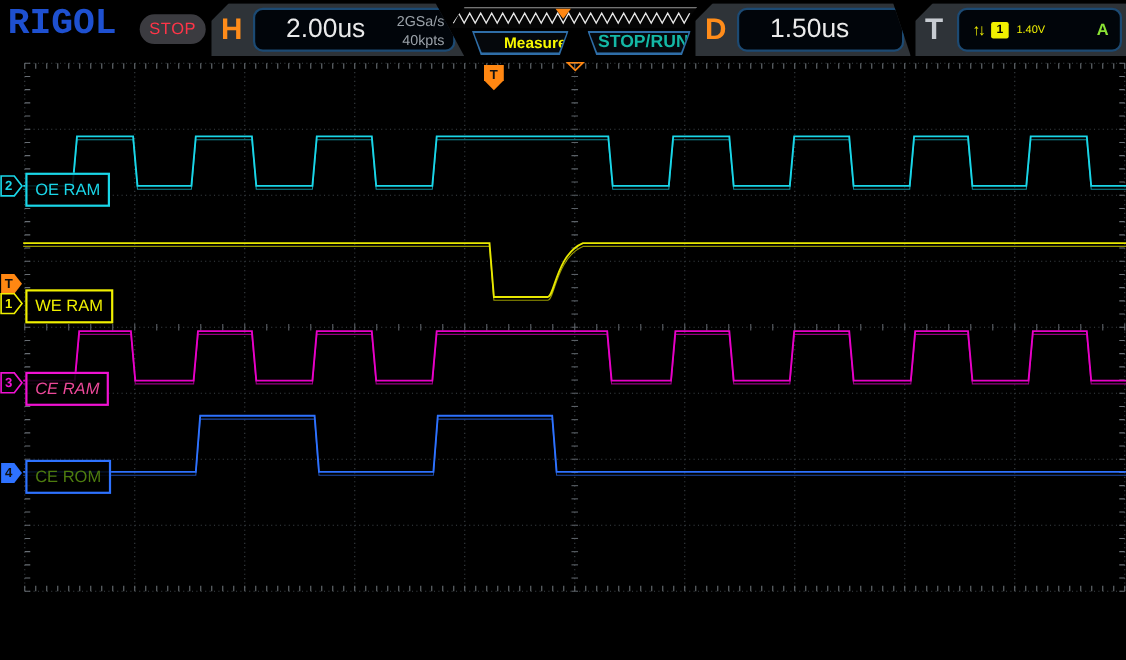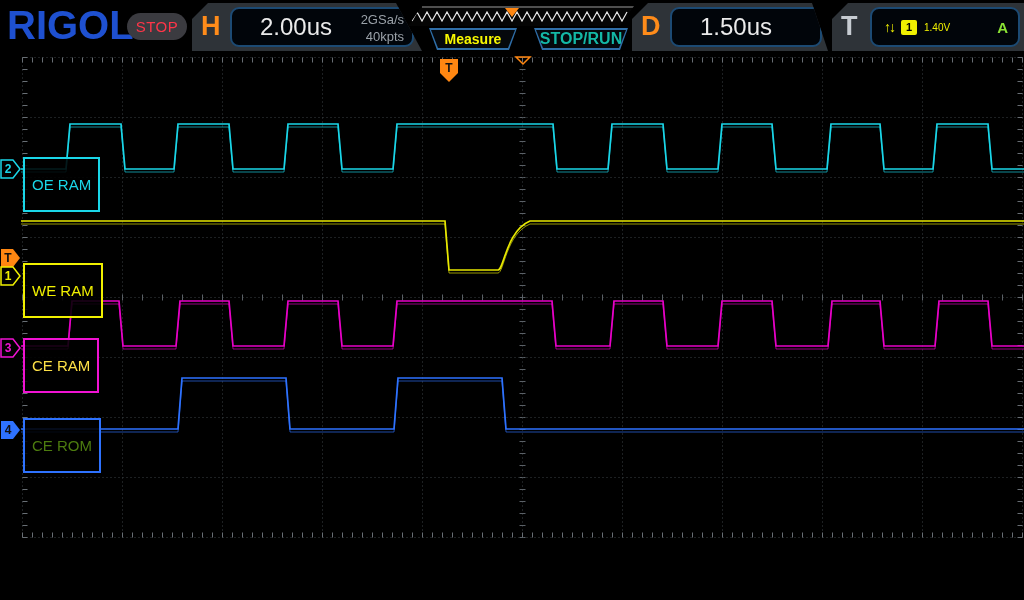--- a/index.html
+++ b/index.html
@@ -2,22 +2,22 @@
 <html><head>
 <meta charset="utf-8">
 <style>
   html,body{margin:0;padding:0;background:#000;width:1024px;height:600px;overflow:hidden;
     font-family:"Liberation Sans",sans-serif;-webkit-font-smoothing:antialiased;}
   .abs{position:absolute;}
   #stage{position:relative;width:1024px;height:600px;background:#000;}
 
   
   #topbar{left:0;top:0;width:1024px;height:55px;background:#000;}
-  .logo{left:7px;top:3px;font-family:Liberation Sans, sans-serif;font-weight:bold;
-    font-size:40px;color:#1e50d0;letter-spacing:0px;}
+  .logo{left:7px;top:3px;font-family:Liberation Mono, monospace;font-weight:bold;
+    font-size:33px;color:#1e50d0;letter-spacing:0px;}
   .stop-pill{left:127px;top:13px;width:60px;height:27px;border-radius:14px;background:#3b3b40;
     color:#ff3548;font-weight:normal;font-size:15px;text-align:center;line-height:27px;letter-spacing:.5px;}
   .tb-block{top:3px;height:48px;background:#2e3338;}
   .tb-block .blk-label{position:absolute;left:9px;top:8px;font-size:27px;font-weight:bold;}
   .blk-inner{position:absolute;top:4px;height:36px;background:#01050a;border:2px solid #1c4a73;border-radius:9px;}
   #h-block{left:192px;width:230px;clip-path:polygon(16px 0,204px 0,230px 48px,0 48px,0 16px);}
   #h-inner{left:38px;width:180px;display:flex;}
   .tb-main{color:#eaeaea;font-size:24px;line-height:36px;padding-left:28px;}
   .sr-col{margin-left:auto;text-align:right;font-size:13px;color:#9aa1a8;line-height:1.3;padding:3px 8px 0 0;}
   #d-block{left:632px;width:196px;clip-path:polygon(16px 0,180px 0,196px 48px,0 48px,0 16px);}
@@ -27,37 +27,37 @@
   .orange{color:#ff8c1a;} .graylbl{color:#c7ccd2;}
   .slope{color:#f0f000;font-size:14px;letter-spacing:-2px;padding-left:12px;}
   .src-chip{width:16px;height:15px;background:#f0f000;border-radius:2px;color:#000;
     font-size:11px;font-weight:bold;text-align:center;line-height:15px;}
   .trig-level{color:#f0f000;font-size:10px;}
   .trig-mode{color:#8ae234;font-size:15px;font-weight:bold;margin-left:auto;padding-right:10px;}
 
   .chamf-btn{top:28px;height:22px;}
   .chamf-outer{position:absolute;inset:0;background:#2f6ea8;clip-path:polygon(0 0,100% 0,calc(100% - 8px) 100%,8px 100%);}
   .chamf-in{position:absolute;inset:2px;background:#05080c;clip-path:polygon(0 0,100% 0,calc(100% - 7px) 100%,7px 100%);
-    text-align:center;font-weight:bold;}
+    text-align:right;font-weight:bold;}
   #measure-btn{left:429px;width:88px;}
   #measure-btn .chamf-in{color:#f8f800;font-size:14px;line-height:18px;}
   #stoprun-btn{left:534px;width:94px;}
   #stoprun-btn .chamf-in{color:#14b8a6;font-size:16px;line-height:18px;}
   #wave-strip{left:408px;top:6px;width:226px;height:20px;background:#050505;
     clip-path:polygon(14px 0,226px 0,212px 20px,0 20px);}
 
   
   #screen{left:0;top:55px;width:1024px;height:485px;background:#000;}
   #wavesvg{position:absolute;left:21px;top:0;}
   #sidesvg{position:absolute;left:0;top:0;}
   .ch-tag{position:absolute;left:23px;height:19px;border:2px solid;background:rgba(0,0,0,.88);
-    font-size:15px;line-height:19px;padding:16px 7px;white-space:nowrap;}
+    font-size:15px;line-height:19px;padding:4px 7px;white-space:nowrap;}
   .c-cyan{color:#1ad6e8;border-color:#1ad6e8;}
   .c-yel{color:#f0f000;border-color:#f0f000;}
-  .c-mag{color:#fde047;border-color:#f012d2;}
+  .c-mag{color:#ec4899;border-color:#f012d2;font-style:italic;}
   .c-blu{color:#4d7c0f;border-color:#2e72ff;}
 
   
   #footer{left:0;top:540px;width:1024px;height:60px;background:#000;}
 </style>
 </head>
 <body>
 
 <div id="stage">
 

